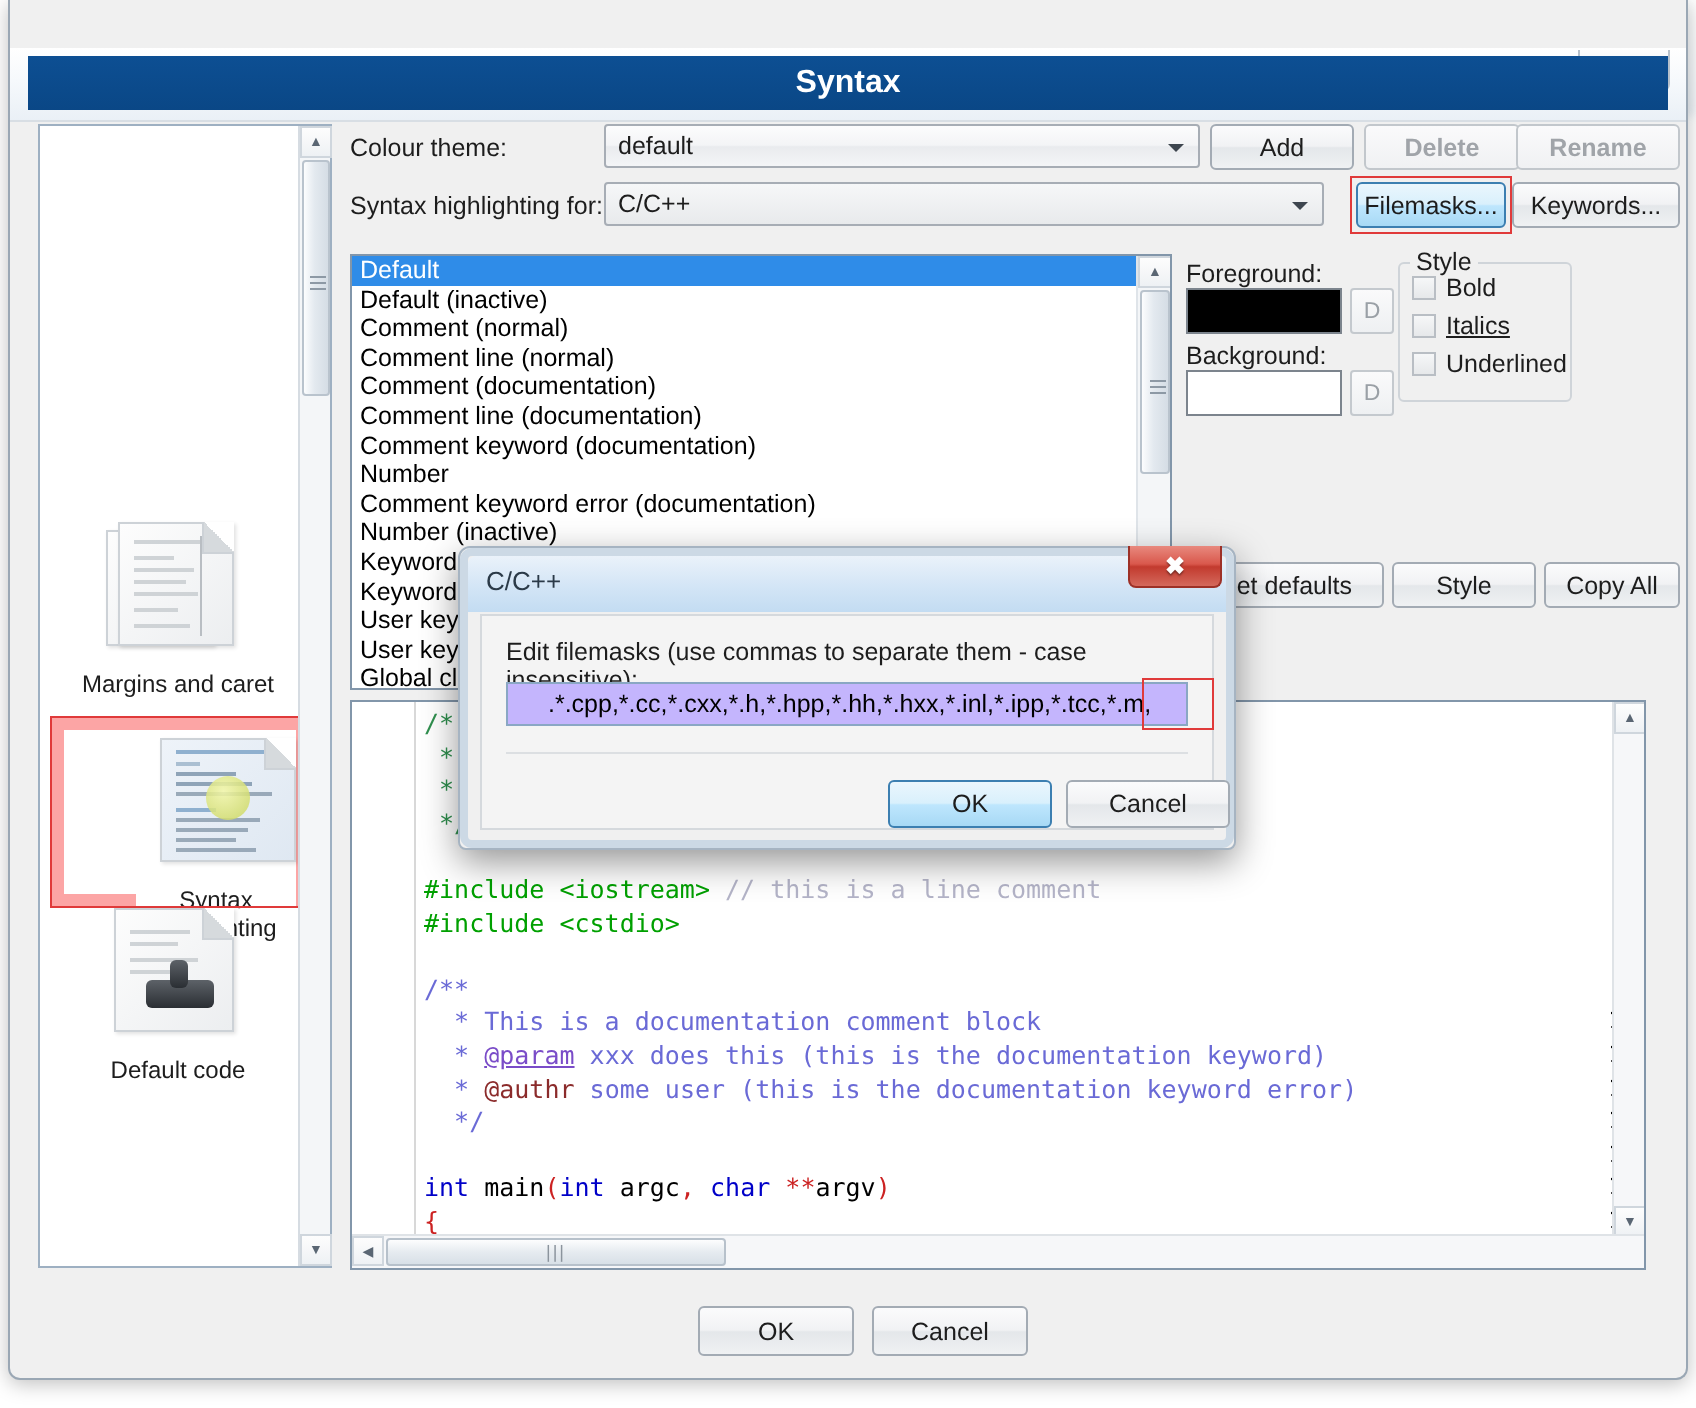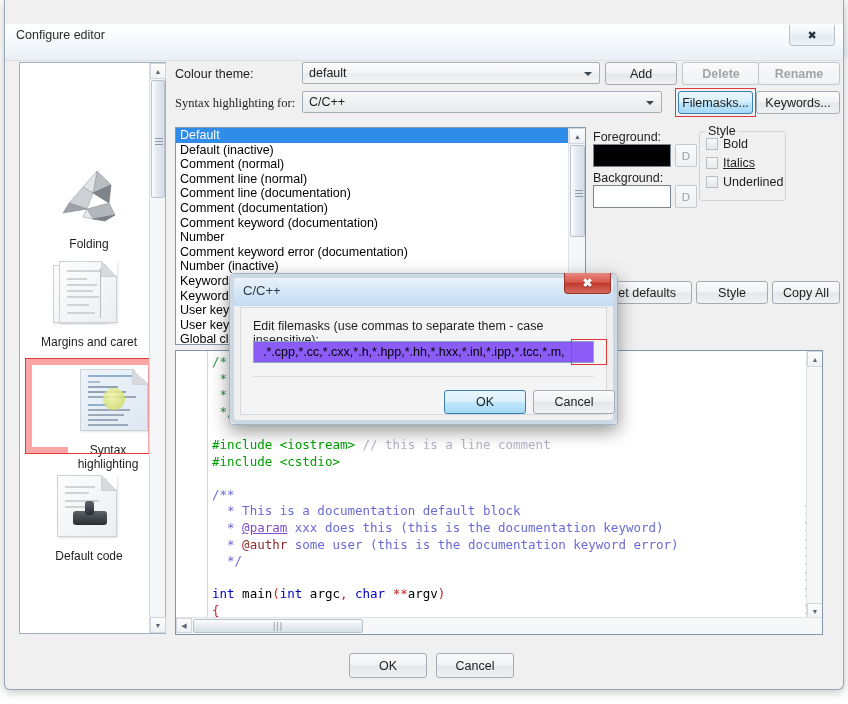--- a/index.html
+++ b/index.html
@@ -314,24 +314,24 @@
     position: absolute; left: 10px; right: 10px; top: 33px; bottom: 9px;
     background: #f4f4f4;
     border: 1px solid #d5d9dd;
   }
   #dlg-prompt {
     position: absolute; left: 12px; top: 11px;
     font-size: 12.5px; color: #1d1d1d;
   }
   #dlg-input {
     position: absolute; left: 12px; top: 33px; right: 12px; height: 22px;
-    background: #8b5cf6;
+    background: #c4b5fd;
     border: 1px solid #8aa7c4;
     font-size: 12.5px; color: #000;
-    padding-left: 9px; line-height: 20px;
+    padding-left: 20px; line-height: 20px;
     white-space: nowrap; overflow: hidden;
   }
   #dlg-sep {
     position: absolute; left: 12px; right: 12px; top: 68px;
     height: 1px; background: #dcdfe2;
   }
   .dlg-btn {
     position: absolute; top: 82px; height: 24px; width: 82px;
     border-radius: 3px;
     display: flex; align-items: center; justify-content: center;
@@ -368,39 +368,25 @@
   <div class="bg-smudge" style="left:650px;top:34px;width:58px;height:7px;background:#9fc0de;opacity:.55;"></div>
 </div>
 
 <div id="main-window">
 
   <div id="titlebar">
     <span class="title-text">Configure editor</span>
     <div id="close-btn"></div>
   </div>
 
+  <div id="page-header">Syntax</div>
 
   <div id="sidebar">
 
 
-    <div class="side-item" style="left:8px; top:100px;">
-      <div class="thumb">
-        <svg class="origami" viewBox="0 0 72 58">
-          <polygon points="44,2 58,16 40,24" fill="#b9bdc1" stroke="#8e9398" stroke-width="0.6"></polygon>
-          <polygon points="44,2 40,24 30,18" fill="#e2e5e8" stroke="#9aa0a5" stroke-width="0.6"></polygon>
-          <polygon points="40,24 58,16 56,34" fill="#7e848a" stroke="#6b7076" stroke-width="0.6"></polygon>
-          <polygon points="30,18 40,24 34,40 16,34" fill="#cdd1d5" stroke="#9aa0a5" stroke-width="0.6"></polygon>
-          <polygon points="16,34 34,40 10,44" fill="#9ca2a8" stroke="#868c92" stroke-width="0.6"></polygon>
-          <polygon points="34,40 56,34 62,46 40,50" fill="#b3b8bd" stroke="#8e9398" stroke-width="0.6"></polygon>
-          <polygon points="40,50 62,46 52,52" fill="#7a8086" stroke="#6b7076" stroke-width="0.6"></polygon>
-          <polygon points="34,40 40,50 30,48" fill="#e6e9ec" stroke="#9aa0a5" stroke-width="0.6"></polygon>
-        </svg>
-      </div>
-      <div class="cap">Folding</div>
-    </div>
 
     <div class="side-item" style="left:8px; top:198px;">
       <div class="thumb">
         <div class="doc" style="left:10px;top:4px;width:54px;height:58px;"></div>
         <div class="doc" style="left:16px;top:0px;width:58px;height:62px;">
           <div class="fold"></div>
           <div class="ln" style="top:8px;width:34px;"></div>
           <div class="ln" style="top:16px;width:20px;"></div>
           <div class="ln" style="top:22px;width:30px;"></div>
           <div class="ln" style="top:28px;width:26px;"></div>
@@ -427,21 +413,21 @@
           <div class="ln" style="top:44px;width:36px;background:#8c9dae;"></div>
           <div class="ln" style="top:49px;width:30px;background:#8c9dae;"></div>
           <div class="ln" style="top:54px;width:40px;background:#8c9dae;"></div>
           <div style="position:absolute;left:22px;top:18px;width:22px;height:22px;border-radius:50%;
                       background:radial-gradient(circle at 40% 35%,#f3f7a8,#c8d459);opacity:.85;"></div>
         </div>
       </div>
       <div class="cap">Syntax highlighting</div>
     </div>
 
-    <div class="side-item" style="left:8px; top:412px;">
+    <div class="side-item" style="left:8px; top:391px;">
       <div class="thumb">
         <div class="doc" style="left:14px;top:0;width:60px;height:62px;">
           <div class="fold"></div>
           <div class="ln" style="top:10px;width:30px;"></div>
           <div class="ln" style="top:16px;width:24px;"></div>
           <div class="ln" style="top:24px;width:34px;"></div>
           <div class="ln" style="top:30px;width:20px;"></div>
         </div>
         <div class="stamp" style="left:30px;top:36px;"></div>
         <div style="position:absolute;left:42px;top:26px;width:9px;height:14px;border-radius:3px;
@@ -469,41 +455,41 @@
   <div class="btn" style="left:600px; top:62px; width:72px;">
     <span>Add</span>
   </div>
   <div class="btn disabled" style="left:677px; top:62px; width:78px;">
     <span>Delete</span>
   </div>
   <div class="btn disabled" style="left:753px; top:62px; width:82px;">
     <span>Rename</span>
   </div>
 
-  <span class="lbl" style="left:170px; top:96px;font-family:Liberation Serif, serif;">Syntax highlighting for:</span>
+  <span class="lbl" style="left:170px; top:96px;">Syntax highlighting for:</span>
   <div class="combo readonly" style="left:297px; top:91px; width:360px;">
     <span>C/C++</span>
     <span class="arrow"></span>
   </div>
   <div class="btn focus" style="left:673px; top:91px; width:75px;">
     <span>Filemasks...</span>
   </div>
   <div class="redbox" style="left:670px; top:88px; width:81px; height:29px;"></div>
   <div class="btn" style="left:751px; top:91px; width:84px;">
     <span>Keywords...</span>
   </div>
 
   <div id="style-list">
     <div id="style-list-rows">
         <div class="row sel">Default</div>
         <div class="row">Default (inactive)</div>
         <div class="row">Comment (normal)</div>
         <div class="row">Comment line (normal)</div>
+        <div class="row">Comment (documentation)</div>
         <div class="row">Comment line (documentation)</div>
-        <div class="row">Comment (documentation)</div>
         <div class="row">Comment keyword (documentation)</div>
         <div class="row">Number</div>
         <div class="row">Comment keyword error (documentation)</div>
         <div class="row">Number (inactive)</div>
         <div class="row">Keyword</div>
         <div class="row">Keyword (inactive)</div>
         <div class="row">User keyword</div>
         <div class="row">User keyword (inactive)</div>
         <div class="row">Global class</div>
       </div>
@@ -571,21 +557,21 @@
         <div class="cl" style="top: 69.4px;"></div>
         <div class="gl" style="top: 86px;">6</div>
         <div class="cl" style="top: 86px;"><span style="color: rgb(0, 160, 0);">#include &lt;iostream&gt; </span><span style="color: rgb(180, 180, 200);">// this is a line comment</span></div>
         <div class="gl" style="top: 102.6px;">7</div>
         <div class="cl" style="top: 102.6px;"><span style="color: rgb(0, 160, 0);">#include &lt;cstdio&gt;</span></div>
         <div class="gl" style="top: 119.2px;">8</div>
         <div class="cl" style="top: 119.2px;"></div>
         <div class="gl" style="top: 135.8px;">9</div>
         <div class="cl" style="top: 135.8px;"><span style="color: rgb(106, 106, 214);">/**</span></div>
         <div class="gl" style="top: 152.4px;">10</div>
-        <div class="cl" style="top: 152.4px;"><span style="color: rgb(106, 106, 214);">  * This is a documentation default block</span></div>
+        <div class="cl" style="top: 152.4px;"><span style="color: rgb(106, 106, 214);">  * This is a documentation comment block</span></div>
         <div class="gl" style="top: 169px;">11</div>
         <div class="cl" style="top: 169px;"><span style="color: rgb(106, 106, 214);">  * </span><span style="color: rgb(122, 76, 200); text-decoration: underline;">@param</span><span style="color: rgb(106, 106, 214);"> xxx does this (this is the documentation keyword)</span></div>
         <div class="gl" style="top: 185.6px;">12</div>
         <div class="cl" style="top: 185.6px;"><span style="color: rgb(106, 106, 214);">  * </span><span style="color: rgb(139, 43, 43);">@authr</span><span style="color: rgb(106, 106, 214);"> some user (this is the documentation keyword error)</span></div>
         <div class="gl" style="top: 202.2px;">13</div>
         <div class="cl" style="top: 202.2px;"><span style="color: rgb(106, 106, 214);">  */</span></div>
         <div class="gl" style="top: 218.8px;">14</div>
         <div class="cl" style="top: 218.8px;"></div>
         <div class="gl" style="top: 235.4px;">15</div>
         <div class="cl" style="top: 235.4px;"><span style="color: rgb(0, 0, 200);">int</span><span style="color: rgb(0, 0, 0);"> main</span><span style="color: rgb(204, 34, 34);">(</span><span style="color: rgb(0, 0, 200);">int</span><span style="color: rgb(0, 0, 0);"> argc</span><span style="color: rgb(204, 34, 34);">,</span><span style="color: rgb(0, 0, 0);"> </span><span style="color: rgb(0, 0, 200);">char</span><span style="color: rgb(0, 0, 0);"> </span><span style="color: rgb(204, 34, 34);">**</span><span style="color: rgb(0, 0, 0);">argv</span><span style="color: rgb(204, 34, 34);">)</span></div>

